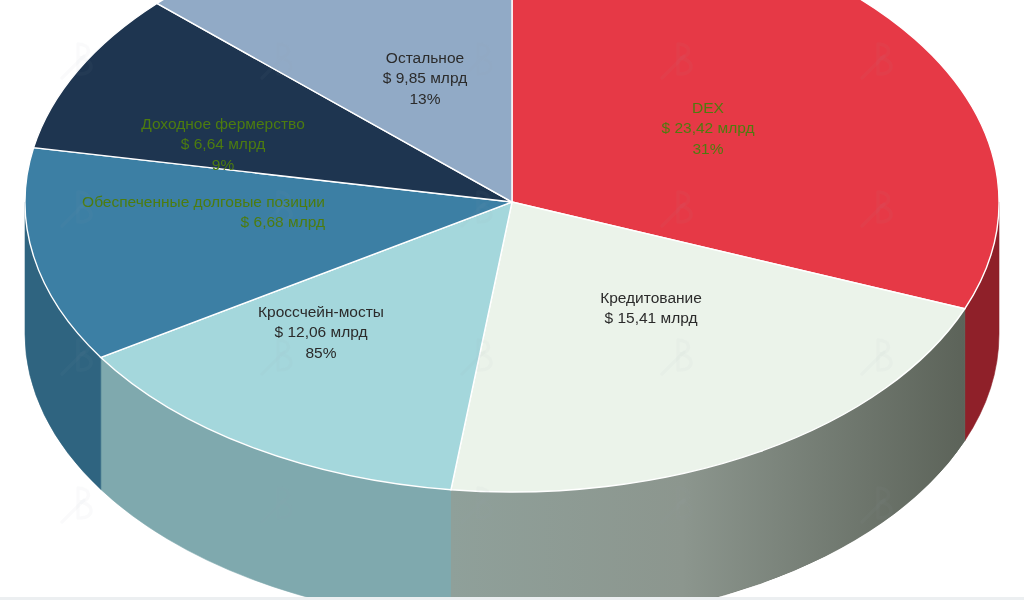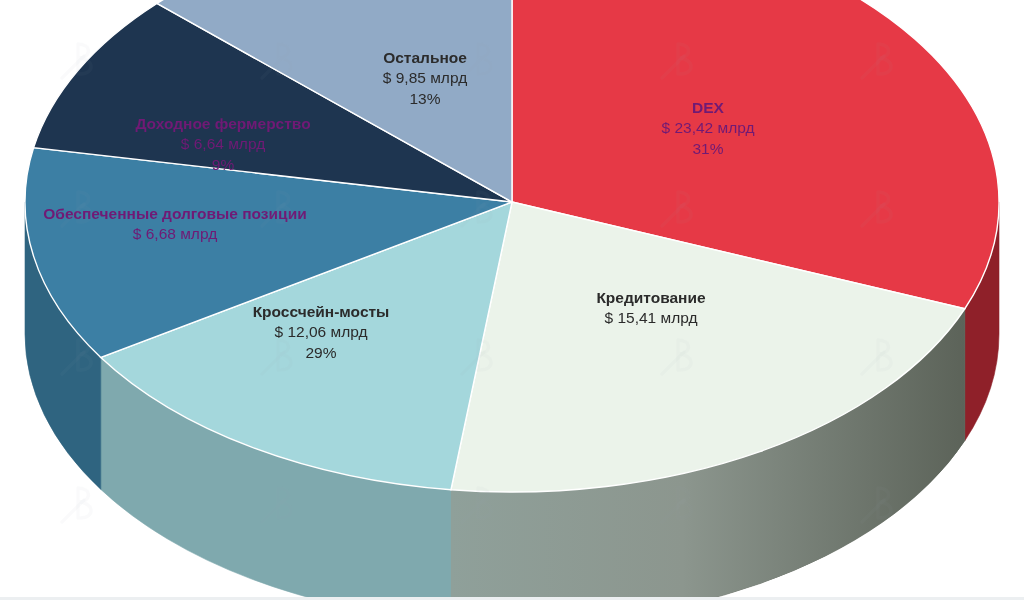--- a/index.html
+++ b/index.html
@@ -34,25 +34,25 @@
   }
   .slice-label {
     position: absolute;
     z-index: 4;
     text-align: center;
     line-height: 1.32;
     font-size: 15.5px;
     white-space: nowrap;
     pointer-events: none;
   }
-  .slice-label .lbl-name { display: block; font-weight: 700; }
+  .slice-label .lbl-name { display: block; font-weight: 400; }
   .slice-label .lbl-value { display: block; font-weight: 400; }
   .slice-label .lbl-pct { display: block; font-weight: 400; }
   .lbl-dark { color: #2b2b2b; }
-  .lbl-light { color: #701a75; }
+  .lbl-light { color: #4d7c0f; }
   .bottom-rule {
     position: absolute;
     left: 0;
     bottom: 0;
     width: 1024px;
     height: 3px;
     background: #eceff1;
     z-index: 6;
   }
 </style>
@@ -105,24 +105,24 @@
   </div>
 
   <div class="slice-label lbl-dark" style="left:551px; top:288px; width:200px;">
     <span class="lbl-name">Кредитование</span>
     <span class="lbl-value">$ 15,41 млрд</span>
   </div>
 
   <div class="slice-label lbl-dark" style="left:221px; top:302px; width:200px;">
     <span class="lbl-name">Кроссчейн-мосты</span>
     <span class="lbl-value">$ 12,06 млрд</span>
-    <span class="lbl-pct">29%</span>
+    <span class="lbl-pct">85%</span>
   </div>
 
-  <div class="slice-label lbl-light" style="left:25px; top:204px; width:300px;">
+  <div class="slice-label lbl-light" style="left:25px; top:192px; width:300px;text-align:right;">
     <span class="lbl-name">Обеспеченные долговые позиции</span>
     <span class="lbl-value">$ 6,68 млрд</span>
   </div>
 
   <div class="slice-label lbl-light" style="left:113px; top:114px; width:220px;">
     <span class="lbl-name">Доходное фермерство</span>
     <span class="lbl-value">$ 6,64 млрд</span>
     <span class="lbl-pct">9%</span>
   </div>
 

